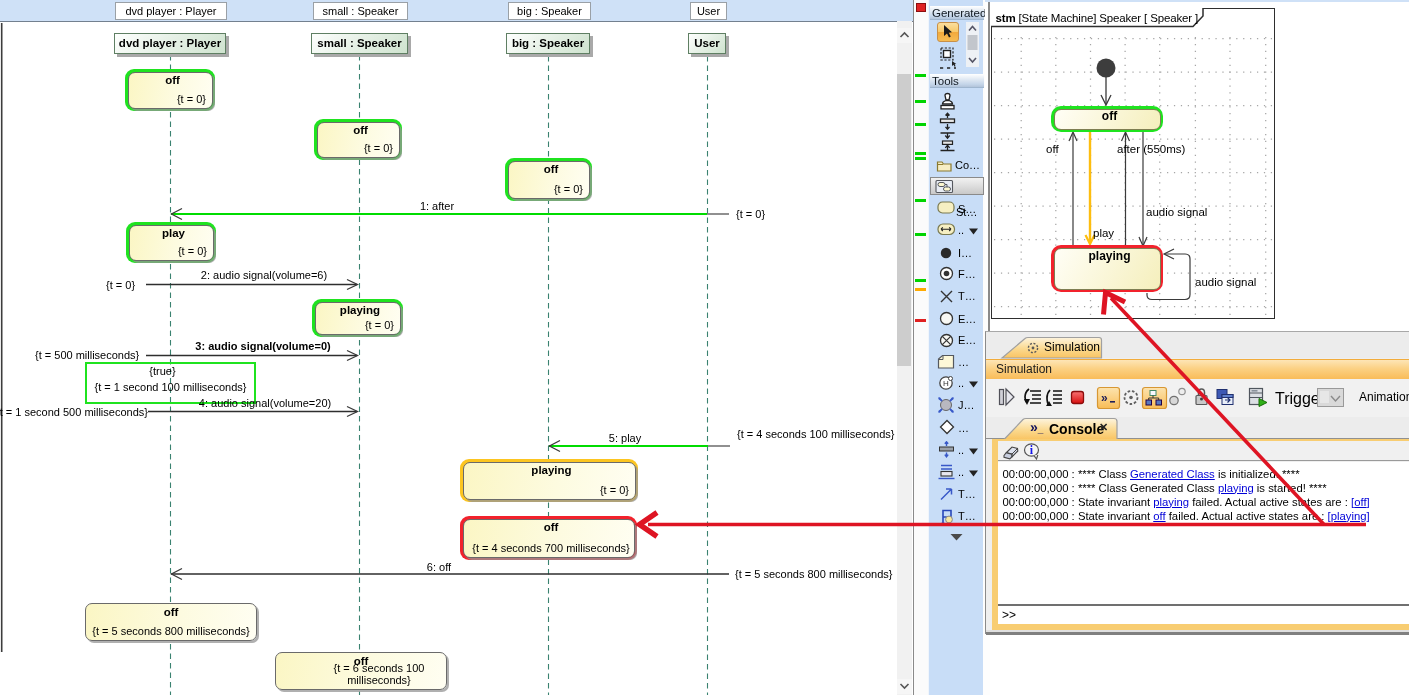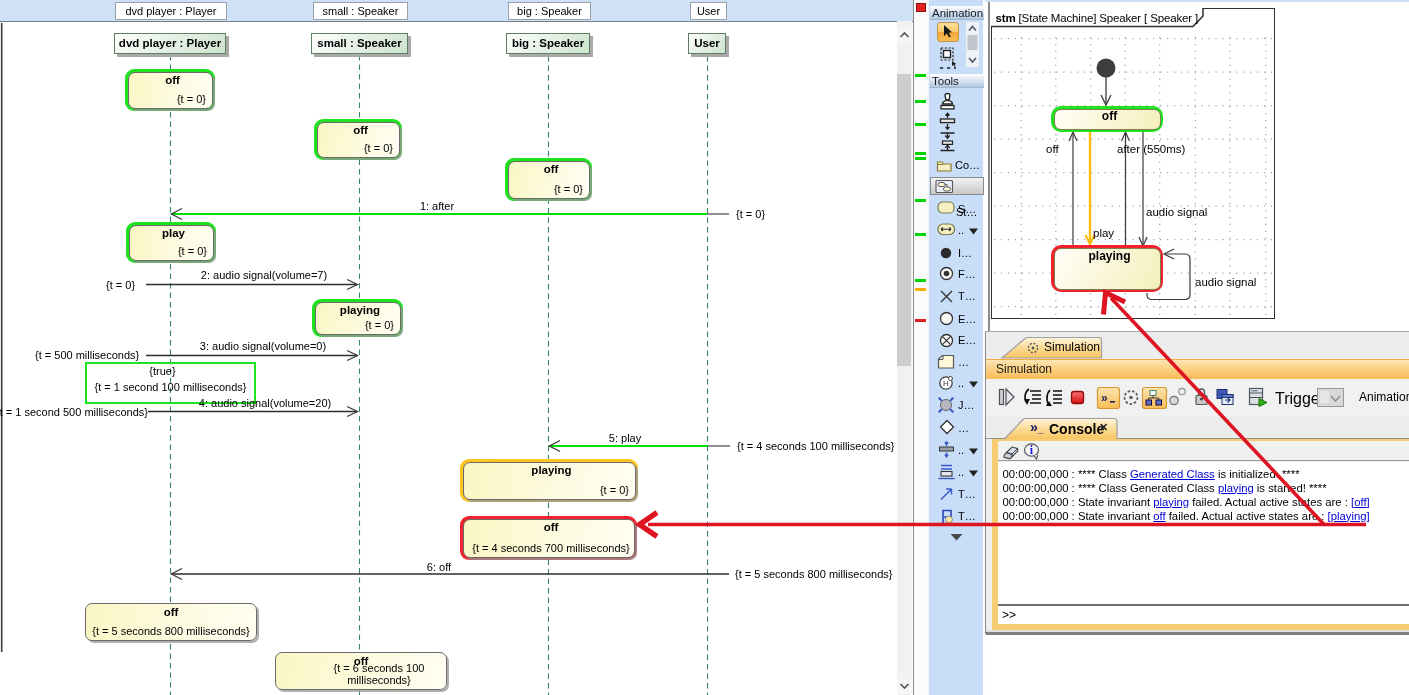--- a/index.html
+++ b/index.html
@@ -118,28 +118,28 @@
         <div class="nm" style="top:3px;">off</div>
         <div class="tcc" style="bottom:4px;padding-left:36px;">{t = 6 seconds 100 milliseconds}</div>
       </div>
 
   <div class="abs" style="left:85px;top:362px;width:171px;height:42px;border:2.4px solid #1fe31f;"></div>
   <div class="msglabel" style="left:85px;top:365px;width:155px;">{true}</div>
   <div class="msglabel" style="left:85px;top:381px;width:171px;">{t = 1 second 100 milliseconds}</div>
 
   <div class="msglabel" style="left:387px;top:200px;width:100px;">1: after</div>
   <div class="glabel" style="left:736px;top:208px;">{t = 0}</div>
-  <div class="msglabel" style="left:164px;top:269px;width:200px;">2: audio signal(volume=7)</div>
+  <div class="msglabel" style="left:164px;top:269px;width:200px;">2: audio signal(volume=6)</div>
   <div class="glabel" style="left:106px;top:279px;">{t = 0}</div>
-  <div class="msglabel" style="left:163px;top:340px;width:200px;">3: audio signal(volume=0)</div>
+  <div class="msglabel" style="left:163px;top:340px;width:200px;font-weight:bold;">3: audio signal(volume=0)</div>
   <div class="glabel" style="left:35px;top:349px;">{t = 500 milliseconds}</div>
   <div class="msglabel" style="left:163px;top:397px;width:204px;">4: audio signal(volume=20)</div>
   <div class="glabel" style="left:-4px;top:406px;">{t = 1 second 500 milliseconds}</div>
   <div class="msglabel" style="left:575px;top:432px;width:100px;">5: play</div>
-  <div class="glabel" style="left:737px;top:440px;">{t = 4 seconds 100 milliseconds}</div>
+  <div class="glabel" style="left:737px;top:428px;">{t = 4 seconds 100 milliseconds}</div>
   <div class="msglabel" style="left:389px;top:561px;width:100px;">6: off</div>
   <div class="glabel" style="left:735px;top:568px;">{t = 5 seconds 800 milliseconds}</div>
 
   <div class="abs" style="left:0;top:0;width:913px;height:21.5px;background:#cfe1f7;border-bottom:1.4px solid #73808f;">
     <div class="hdrbox" style="left:115px;width:112px;">dvd player : Player</div>
     <div class="hdrbox" style="left:313px;width:95px;">small : Speaker</div>
     <div class="hdrbox" style="left:508px;width:83px;">big : Speaker</div>
     <div class="hdrbox" style="left:690px;width:37px;">User</div>
   </div>
 
@@ -164,21 +164,21 @@
 <div class="tick" style="top:151.5px;background:#00d400;"></div>
 <div class="tick" style="top:156.5px;background:#00d400;"></div>
 <div class="tick" style="top:198.5px;background:#00d400;"></div>
 <div class="tick" style="top:232.5px;background:#00d400;"></div>
 <div class="tick" style="top:278.5px;background:#00d400;"></div>
 <div class="tick" style="top:288px;background:#ffaa00;"></div>
 <div class="tick" style="top:318.5px;background:#e02020;"></div>
 
 <div class="abs" style="left:928px;top:0;width:55px;height:695px;background:#c8ddf7;border-left:1.5px solid #f0f5fb;"></div>
 <div class="abs" style="left:983px;top:0;width:7px;height:695px;background:#fdfdfd;"></div>
-<div class="palhdr" style="top:6px;">Animation</div>
+<div class="palhdr" style="top:6px;">Generated</div>
 <div class="abs" style="left:936.5px;top:21.5px;width:22px;height:20.5px;border:1.2px solid #c89048;border-radius:3px;
   background:linear-gradient(#fbdf9e 0%,#f8c96a 48%,#f2a93c 52%,#f6bc52 100%);">
   <svg width="20" height="18">
         <path d="M6,2 L6,13 L9,10.5 L11,14.5 L12.8,13.6 L10.8,9.8 L14,9.2 Z" fill="#1a1a1a"></path>
       </svg>
 </div>
 <div class="abs" style="left:966px;top:22px;width:13px;height:45px;background:#eef1f5;">
   <svg width="13" height="45">
     <path d="M3,8.5 L6.5,4.5 L10,8.5" fill="none" stroke="#556" stroke-width="1.6"></path>
     <rect x="1.5" y="13" width="10" height="15" fill="#c2c6cc"></rect>

